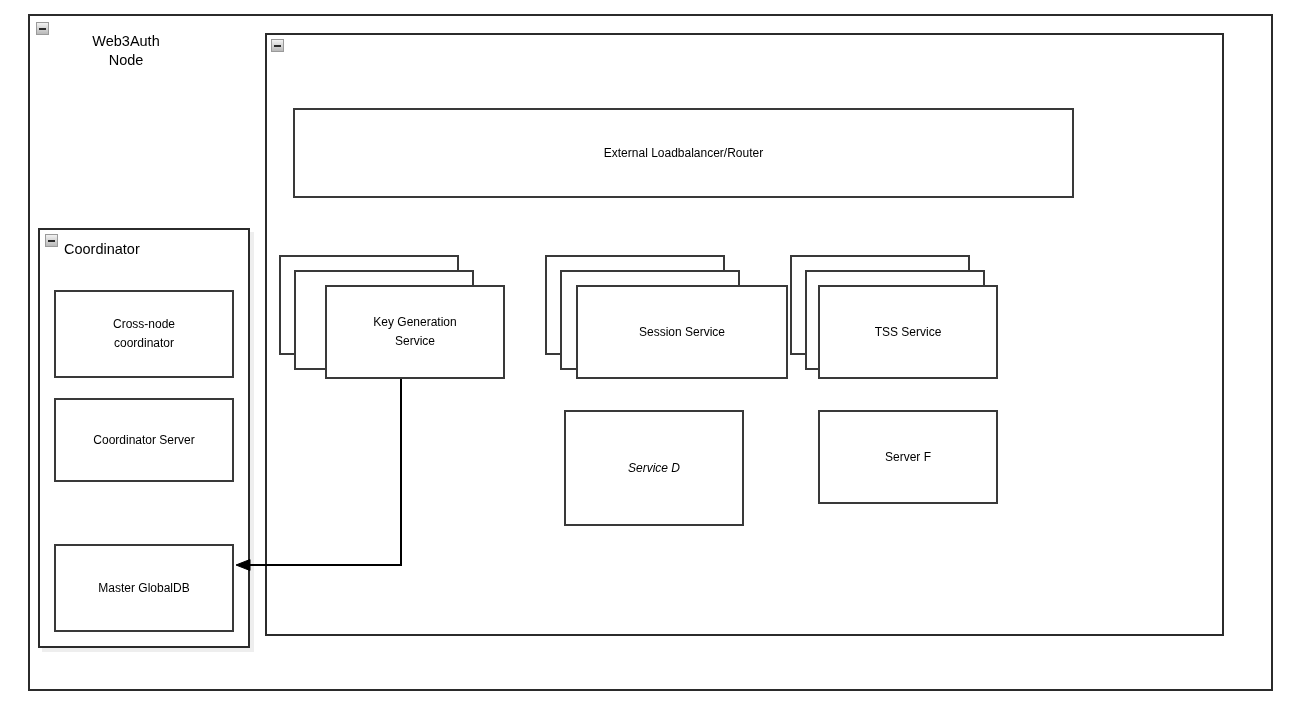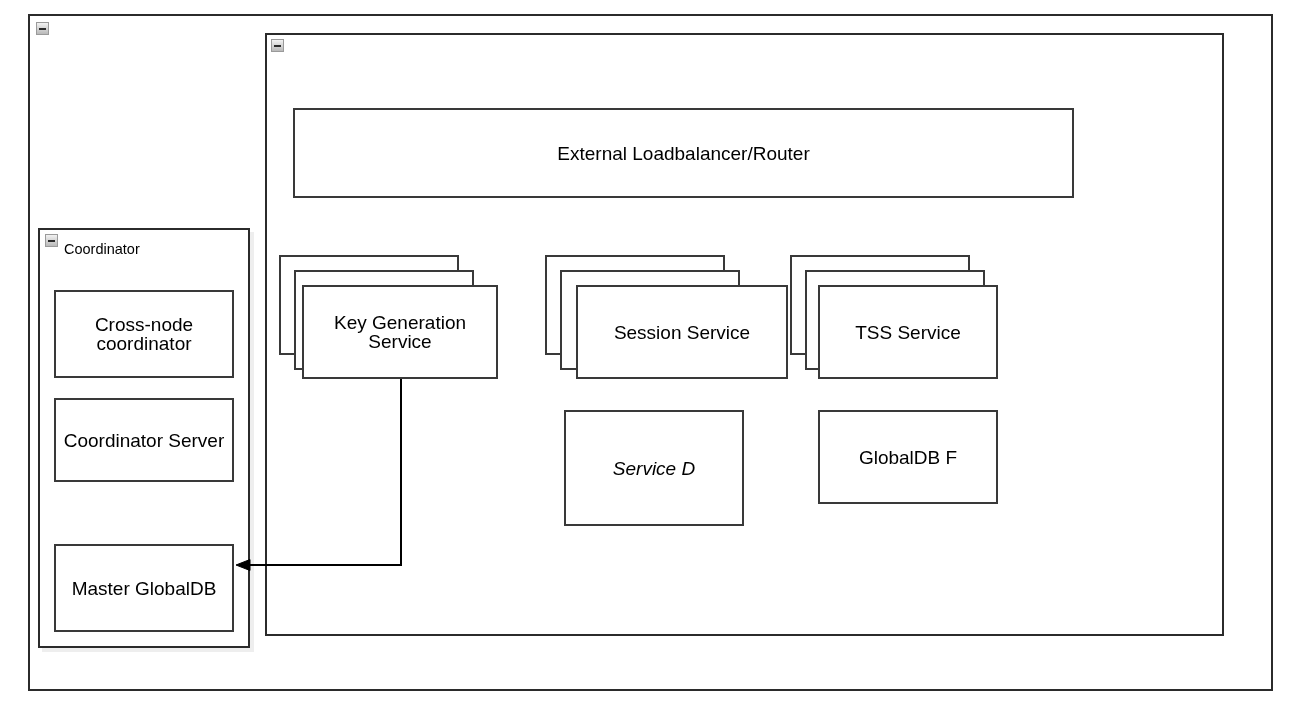--- a/index.html
+++ b/index.html
@@ -68,21 +68,21 @@
     text-align: center;
     white-space: pre-line;
   }
   .box-label {
     position: absolute;
     left: 0;
     right: 0;
     top: 50%;
     transform: translateY(-50%);
     text-align: center;
-    font-size: 19px;
+    font-size: 12px;
     line-height: 19px;
     white-space: pre-line;
     padding: 0 6px;
     box-sizing: border-box;
   }
 
   
   .coordinator-shell {
     position: absolute;
     box-sizing: border-box;
@@ -106,35 +106,37 @@
 <body>
 
 <div id="canvas">
 
   <div class="container" style="left:28px; top:14px; width:1245px; height:677px;"></div>
 
   <div class="collapse-icon" style="left:36px; top:22px;">
       <i></i>
     </div>
 
+  <div class="hdr-label" style="left:42px; top:32px; width:168px;">Web3Auth
+Node</div>
 
   <div class="container" style="left:265px; top:33px; width:959px; height:603px;"></div>
 
   <div class="collapse-icon" style="left:271px; top:39px;">
       <i></i>
     </div>
 
 
   <div class="box" style="left:293px; top:108px; width:781px; height:90px;">
     <div class="box-label">External Loadbalancer/Router</div>
   </div>
 
   <div class="ghost" style="left:279px; top:255px; width:180px; height:100px;"></div>
   <div class="ghost" style="left:294px; top:270px; width:180px; height:100px;"></div>
-  <div class="box" style="left:302px; top:285px; width:196px; height:94px;">
+  <div class="box" style="left:325px; top:285px; width:180px; height:94px;">
     <div class="box-label">Key Generation
 Service</div>
   </div>
 
   <div class="ghost" style="left:545px; top:255px; width:180px; height:100px;"></div>
   <div class="ghost" style="left:560px; top:270px; width:180px; height:100px;"></div>
   <div class="box" style="left:576px; top:285px; width:212px; height:94px;">
     <div class="box-label">Session Service</div>
   </div>
 
@@ -142,21 +144,21 @@
   <div class="ghost" style="left:805px; top:270px; width:180px; height:100px;"></div>
   <div class="box" style="left:818px; top:285px; width:180px; height:94px;">
     <div class="box-label">TSS Service</div>
   </div>
 
   <div class="box" style="left:564px; top:410px; width:180px; height:116px;font-style:italic;">
     <div class="box-label">Service D</div>
   </div>
 
   <div class="box" style="left:818px; top:410px; width:180px; height:94px;">
-    <div class="box-label">GlobalDB F</div>
+    <div class="box-label">Server F</div>
   </div>
 
   <div class="coordinator-shell" style="left:38px; top:228px; width:212px; height:420px;"></div>
 
   <div class="collapse-icon" style="left:45px; top:234px;">
       <i></i>
     </div>
 
   <div class="hdr-label" style="left:64px; top:240px; width:140px; text-align:left;">Coordinator</div>
 

